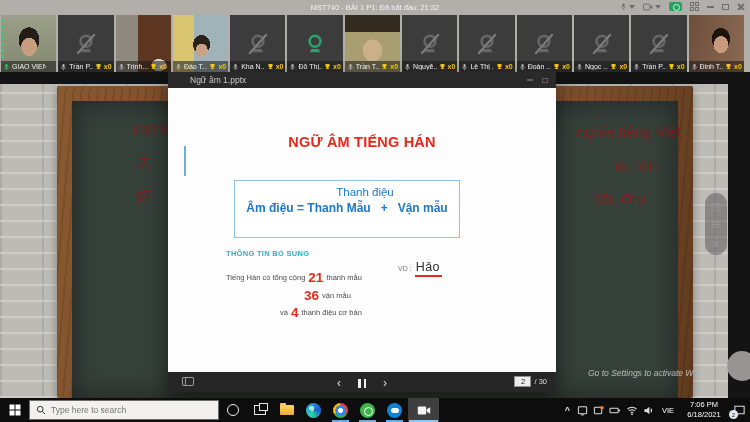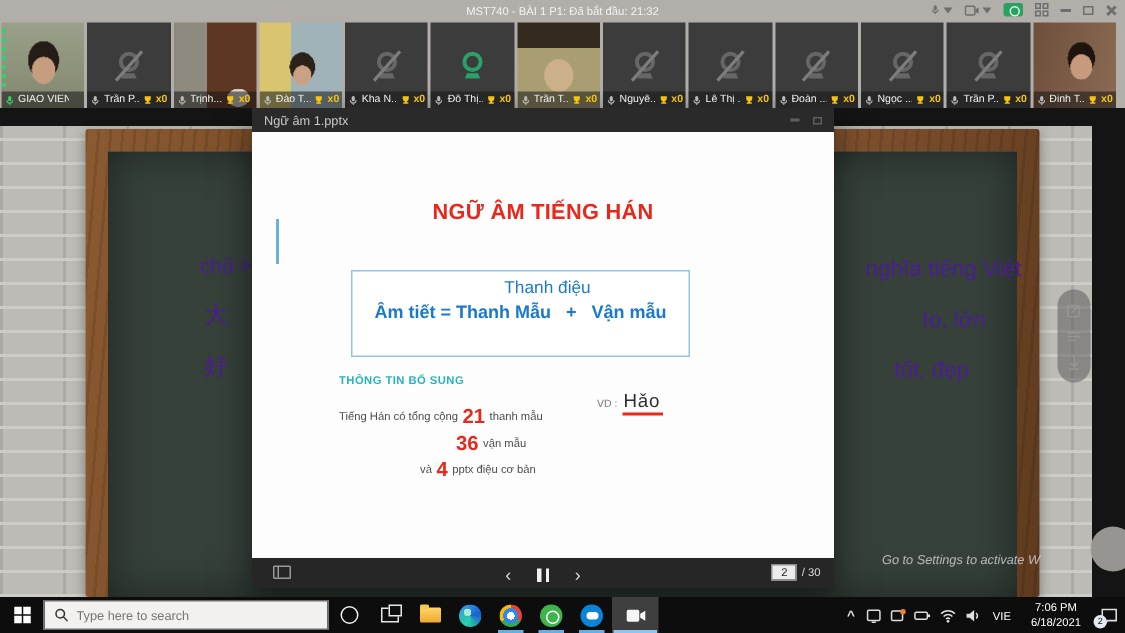--- a/index.html
+++ b/index.html
@@ -69,40 +69,40 @@
       repeating-linear-gradient(0deg, #ceccc7 0 2px, rgba(0,0,0,0) 2px 16px),
       repeating-linear-gradient(90deg, rgba(130,128,122,.30) 0 2px, rgba(0,0,0,0) 2px 42px);
   }
   .frame{ position:absolute; left:57px; top:2px; width:636px; bottom:0;
     background:linear-gradient(100deg,#8a5a31,#6f4423 40%,#845530 70%,#5f3a1e);
     border-radius:2px; box-shadow:0 3px 8px rgba(0,0,0,.35); }
   .frame::before{ content:""; position:absolute; inset:0; border-radius:2px;
     background:repeating-linear-gradient(95deg, rgba(0,0,0,.10) 0 2px, rgba(0,0,0,0) 2px 8px); }
   .boardface{ position:absolute; inset:15px 15px 0 15px; background:#36413a;
     box-shadow:inset 0 0 28px rgba(0,0,0,.45); }
-  .btext{ position:absolute; color:#4c1d95; z-index:15; white-space:nowrap;margin-top:48px; }
+  .btext{ position:absolute; color:#7f1d1d; z-index:15; white-space:nowrap; }
 
   
   .pill{ position:absolute; left:705px; top:193px; width:22px; height:62px; border-radius:11px;
     background:rgba(92,92,92,.55); z-index:25; display:flex; flex-direction:column;
     align-items:center; justify-content:space-evenly; }
   .pill svg{ opacity:.75; }
   .graycircle{ position:absolute; left:727px; top:351px; width:30px; height:30px; border-radius:50%;
     background:rgba(158,156,152,.95); z-index:25; }
 
   
   .wm{ position:absolute; left:588px; z-index:22; color:#fff; }
   .wm1{ top:352px; font-size:13px; color:rgba(255,255,255,.92); }
   .wm2{ top:368px; font-size:8.5px; color:rgba(235,235,235,.70);font-style:italic; }
 
   
   .ppt{ position:absolute; left:168px; top:72px; width:388px; height:320px; z-index:30;
     display:flex; flex-direction:column; box-shadow:0 8px 22px rgba(0,0,0,.55); background:#262626; }
   .ppt-titlebar{ height:16px; background:#2a2a2a; display:flex; align-items:center; padding:0 8px; }
-  .ppt-title{ color:#c9c9c9; font-size:8.5px; flex:1; }
+  .ppt-title{ color:#c9c9c9; font-size:8.5px; flex:1;margin-left:14px; }
   .ppt-tb-ic{ display:flex; gap:9px; align-items:center; }
   .tb-min{ width:6px; height:1.5px; background:#5f5f5f; }
   .tb-max{ width:6px; height:5px; border:1.2px solid #5f5f5f; }
   .slide{ height:284px; background:#fdfdfd; position:relative; overflow:hidden; }
   .blue-line{ position:absolute; left:16px; top:58px; width:2px; height:30px; background:#6db1d8; }
   .s-title{ position:absolute; top:46px; left:0; right:0; text-align:center;
     font-size:14.5px; font-weight:bold; color:#e8281b; letter-spacing:.2px; }
   .s-sub{ position:absolute; top:65px; left:0; right:0; text-align:center;
     font-size:10.5px; font-weight:bold; color:#e8281b; }
   .s-box{ position:absolute; left:66px; top:92px; width:226px; height:58px;
@@ -554,36 +554,36 @@
       <span class="ppt-tb-ic">
         <span class="tb-min"></span>
         <span class="tb-max"></span>
       </span>
     </div>
     <div class="slide">
       <div class="blue-line"></div>
       <div class="s-title">NGỮ ÂM TIẾNG HÁN</div>
       <div class="s-box">
         <div class="box-h">Thanh điệu</div>
-        <div class="box-f">Âm tiết = Thanh Mẫu   +   Vận mẫu</div>
+        <div class="box-f">Âm điệu = Thanh Mẫu   +   Vận mẫu</div>
       </div>
       <div class="s-note">THÔNG TIN BỔ SUNG</div>
       <div class="fact f1">
         <span>Tiếng Hán có tổng cộng</span>
         <span class="fnum">21</span>
         <span>thanh mẫu</span>
       </div>
       <div class="fact f2">
         <span class="fnum">36</span>
         <span>vận mẫu</span>
       </div>
       <div class="fact f3">
         <span>và</span>
         <span class="fnum">4</span>
-        <span>pptx điệu cơ bản</span>
+        <span>thanh điệu cơ bản</span>
       </div>
       <div class="example">
         <span class="ex-label">VD :</span>
         <span class="ex-word">Hǎo</span>
       </div>
     </div>
     <div class="ppt-footer">
       <span class="film-ic"></span>
       <div class="nav">
         <span class="nav-arrow">‹</span>

